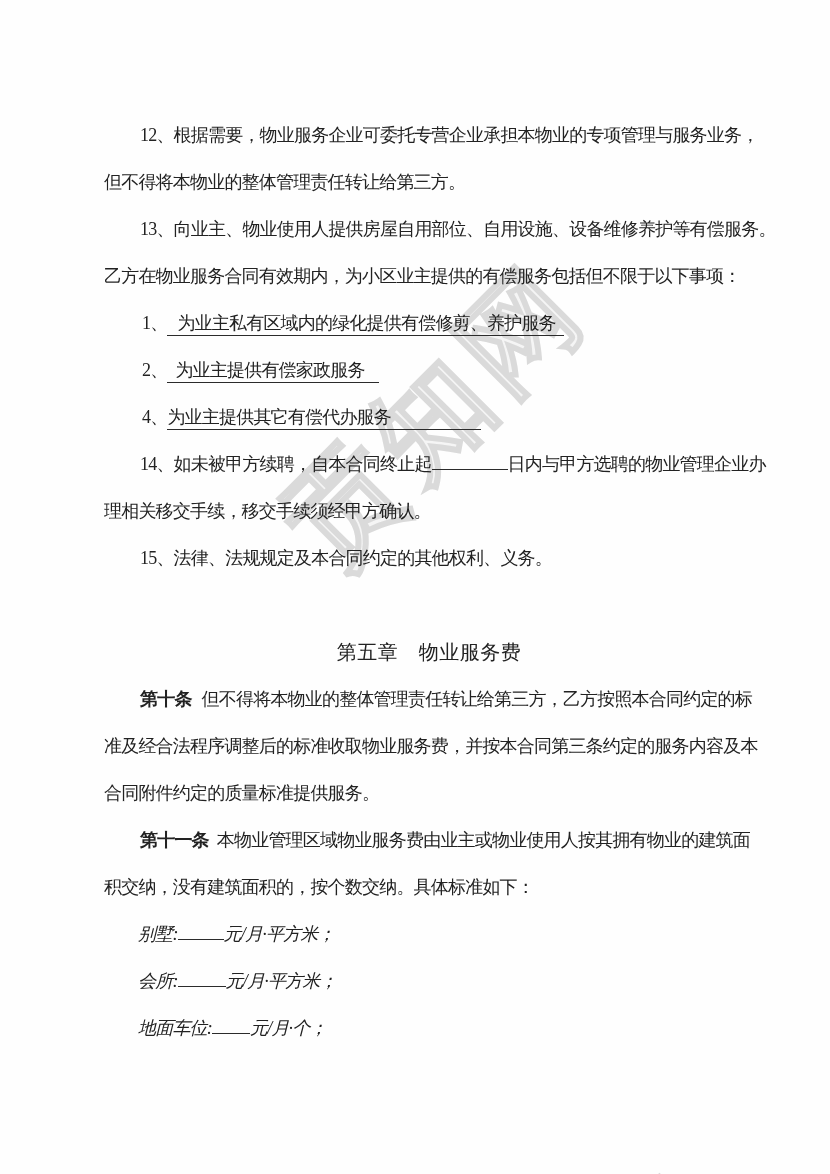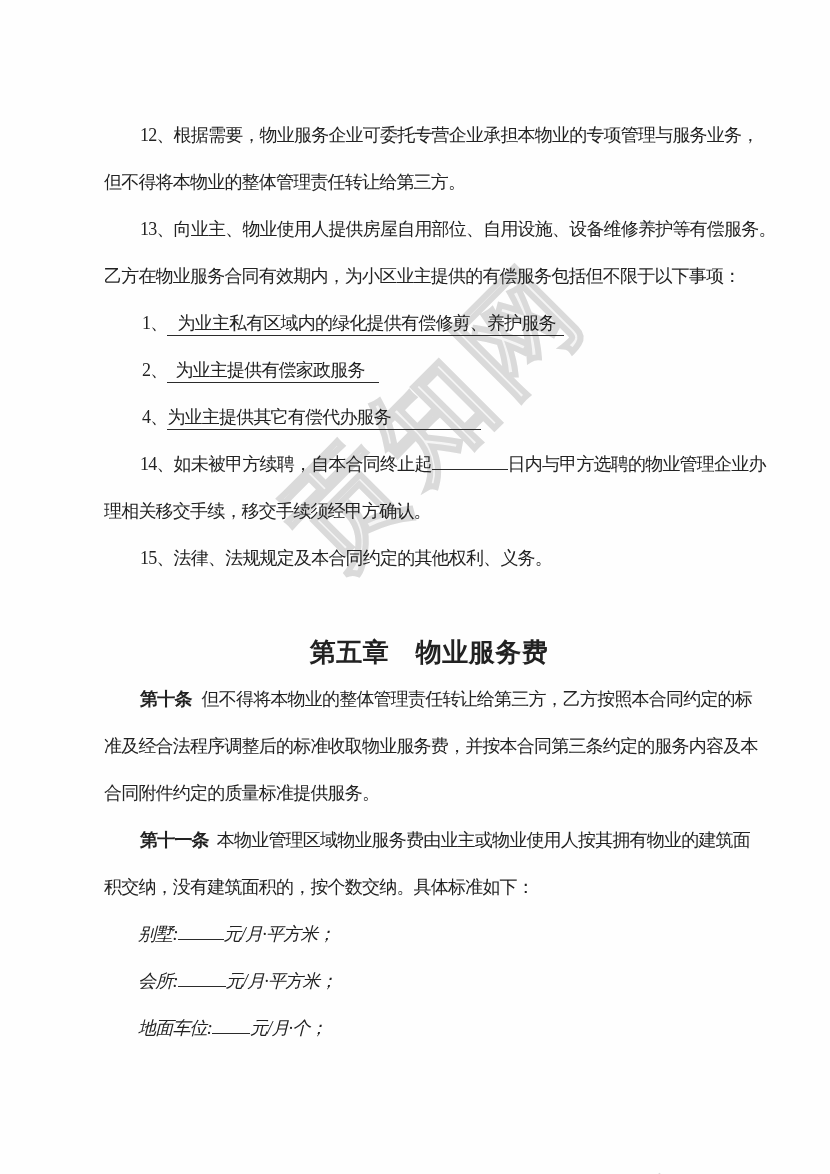--- a/index.html
+++ b/index.html
@@ -49,22 +49,22 @@
   .rows-start { margin-top: 96px; }
   .indent  { padding-left: 36px; }
   .indent2 { padding-left: 38px; }
   .indent3 { padding-left: 34px; font-style: italic; }
   .b { font-weight: bold; }
   .gap-after { margin-right: 10px; }
   .gap-after-sm { margin-right: 8px; }
 
   .title-row { text-align: center; }
   .title-row .title {
-    font-weight: bold;
-    font-size: 26px;
+    font-weight: normal;
+    font-size: 20px;
     letter-spacing: 0.5px;
   }
 
   .u {
     display: inline-block;
     border-bottom: 1.5px solid #2b2b2b;
     line-height: 1.3;
     vertical-align: baseline;
   }
   .pad-l10 { padding-left: 10px; }

